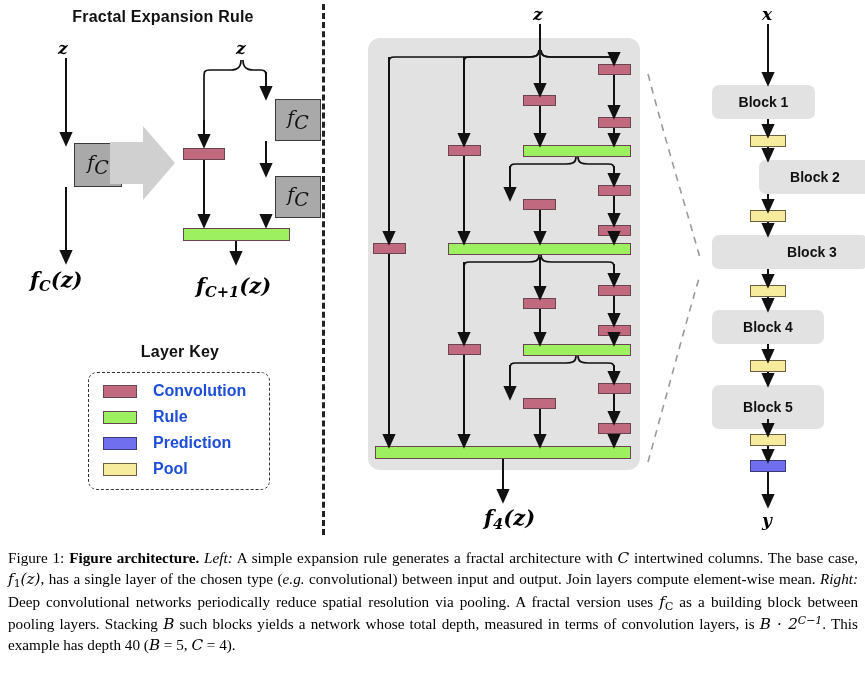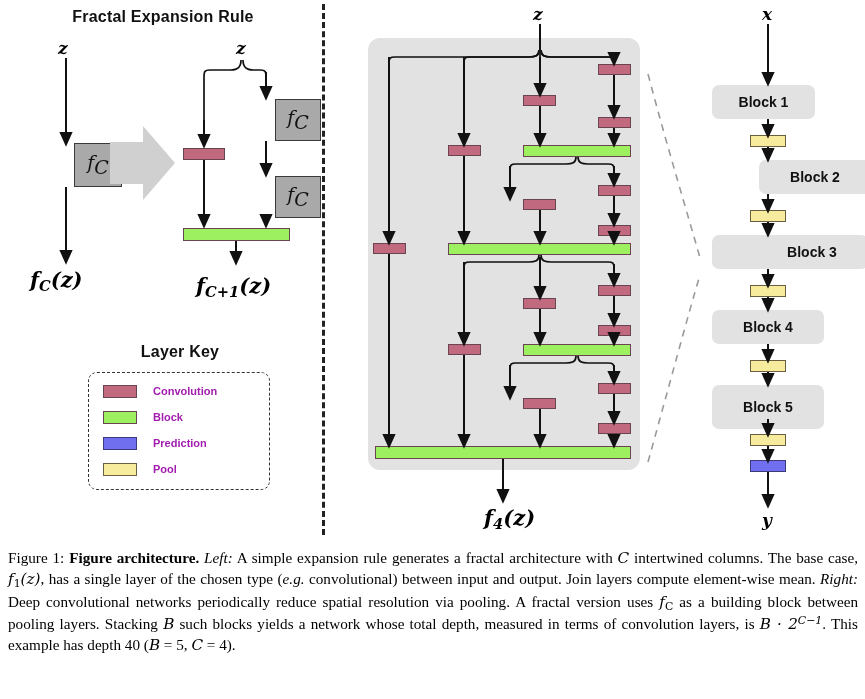--- a/index.html
+++ b/index.html
@@ -51,22 +51,22 @@
     border-left:3px dashed #222;
   }
 
   
   .legendbox{
     border:1.6px dashed #333;border-radius:9px;box-sizing:border-box;
   }
   .legrow{display:flex;align-items:center;height:26px;}
   .legswatch{width:34px;height:13px;margin-left:14px;}
   .leglabel{
-    font-family:"Liberation Sans",sans-serif;font-weight:700;font-size:11px;
-    margin-left:16px;color:#a21caf;
+    font-family:"Liberation Sans",sans-serif;font-weight:700;font-size:16px;
+    margin-left:16px;color:#1d4ed8;
   }
 
   
   svg.overlay{position:absolute;left:0;top:0;overflow:visible;pointer-events:none;}
   .edge{stroke:#111;stroke-width:2;fill:none;}
   .edgethin{stroke:#111;stroke-width:1.7;fill:none;}
   .dashline{stroke:#9a9a9a;stroke-width:1.6;fill:none;stroke-dasharray:7 6;}
 
   
   .bigarrow{fill:#d0d0d0;}
@@ -147,21 +147,21 @@
 
   <div class="abs heading" style="left:95px;top:343px;width:170px;">Layer Key</div>
 
   <div class="abs legendbox" style="left:88px;top:372px;width:182px;height:118px;padding-top:5px;">
     <div class="legrow">
       <div class="legswatch bar conv"></div>
       <div class="leglabel">Convolution</div>
     </div>
     <div class="legrow">
       <div class="legswatch bar join"></div>
-      <div class="leglabel">Block</div>
+      <div class="leglabel">Rule</div>
     </div>
     <div class="legrow">
       <div class="legswatch bar pred"></div>
       <div class="leglabel">Prediction</div>
     </div>
     <div class="legrow">
       <div class="legswatch bar pool"></div>
       <div class="leglabel">Pool</div>
     </div>
   </div>

